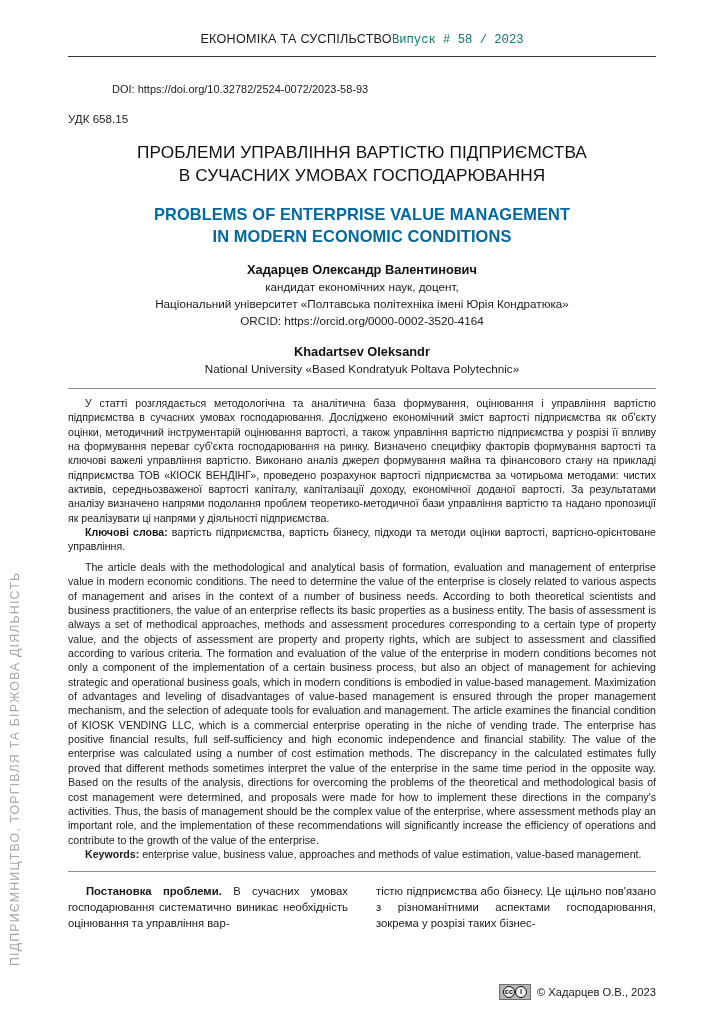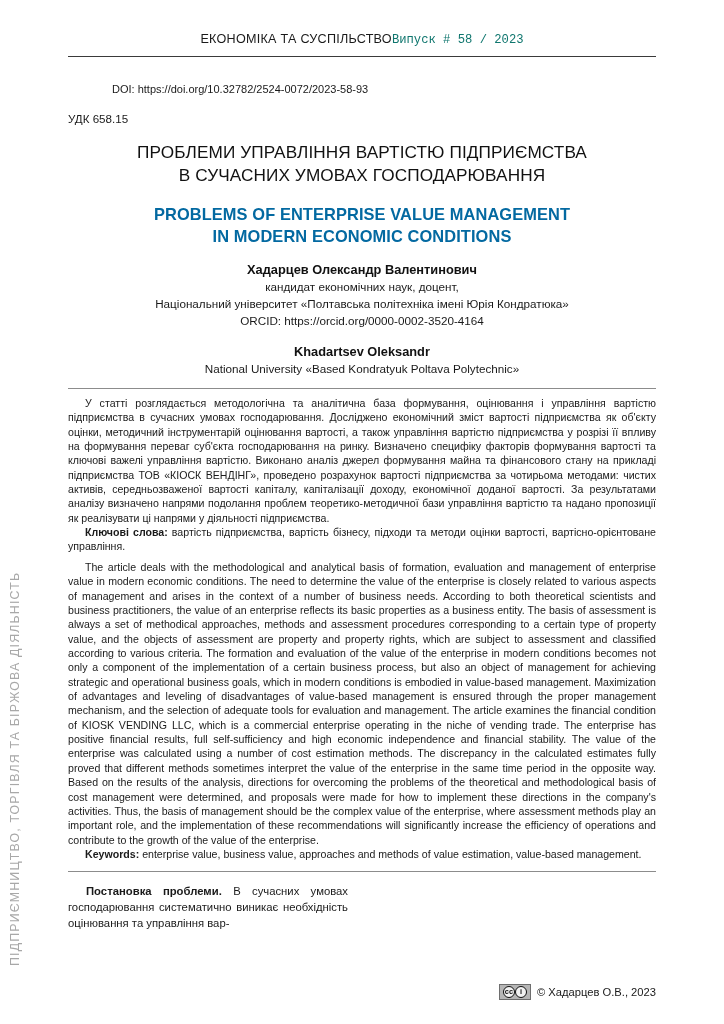--- a/index.html
+++ b/index.html
@@ -289,20 +289,23 @@
     <p>The article deals with the methodological and analytical basis of formation, evaluation and management of enterprise value in modern economic conditions. The need to determine the value of the enterprise is closely related to various aspects of management and arises in the context of a number of business needs. According to both theoretical scientists and business practitioners, the value of an enterprise reflects its basic properties as a business entity. The basis of assessment is always a set of methodical approaches, methods and assessment procedures corresponding to a certain type of property value, and the objects of assessment are property and property rights, which are subject to assessment and classified according to various criteria. The formation and evaluation of the value of the enterprise in modern conditions becomes not only a component of the implementation of a certain business process, but also an object of management for achieving strategic and operational business goals, which in modern conditions is embodied in value-based management. Maximization of advantages and leveling of disadvantages of value-based management is ensured through the proper management mechanism, and the selection of adequate tools for evaluation and management. The article examines the financial condition of KIOSK VENDING LLC, which is a commercial enterprise operating in the niche of vending trade. The enterprise has positive financial results, full self-sufficiency and high economic independence and financial stability. The value of the enterprise was calculated using a number of cost estimation methods. The discrepancy in the calculated estimates fully proved that different methods sometimes interpret the value of the enterprise in the same time period in the opposite way. Based on the results of the analysis, directions for overcoming the problems of the theoretical and methodological basis of cost management were determined, and proposals were made for how to implement these directions in the company's activities. Thus, the basis of management should be the complex value of the enterprise, where assessment methods play an important role, and the implementation of these recommendations will significantly increase the efficiency of operations and contribute to the growth of the value of the enterprise.</p>
     <p><span class="kw-label">Keywords:</span> <span>enterprise value, business value, approaches and methods of value estimation, value-based management.</span></p>
   </div>
 
   <div class="rule-thin rule-abstract-bottom"></div>
 
   <div class="body-cols">
     <div class="col col-left">
       <p><span class="run-head">Постановка проблеми.</span> <span>В сучасних умовах господарювання систематично виникає необхідність оцінювання та управління вар-</span></p>
     </div>
+    <div class="col col-right">
+      <p>тістю підприємства або бізнесу. Це щільно пов'язано з різноманітними аспектами господарювання, зокрема у розрізі таких бізнес-</p>
+    </div>
   </div>
 
   <div class="footer">
     <span class="cc-badge">
       <span class="cc-circle">cc</span>
       <span class="cc-circle">i</span>
     </span>
     <span class="copyright">© Хадарцев О.В., 2023</span>
   </div>
 

